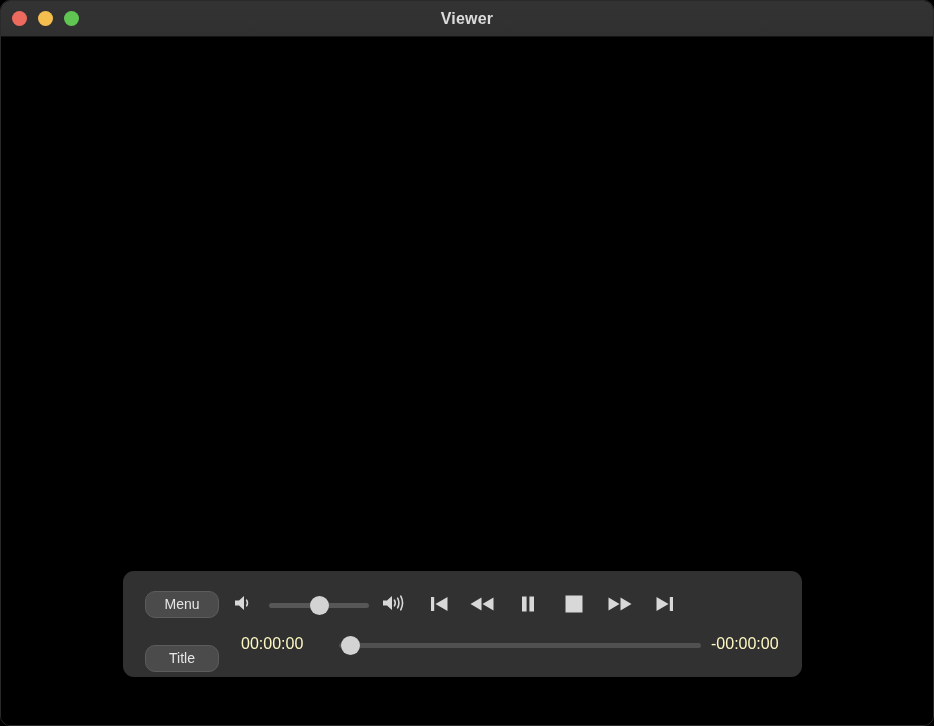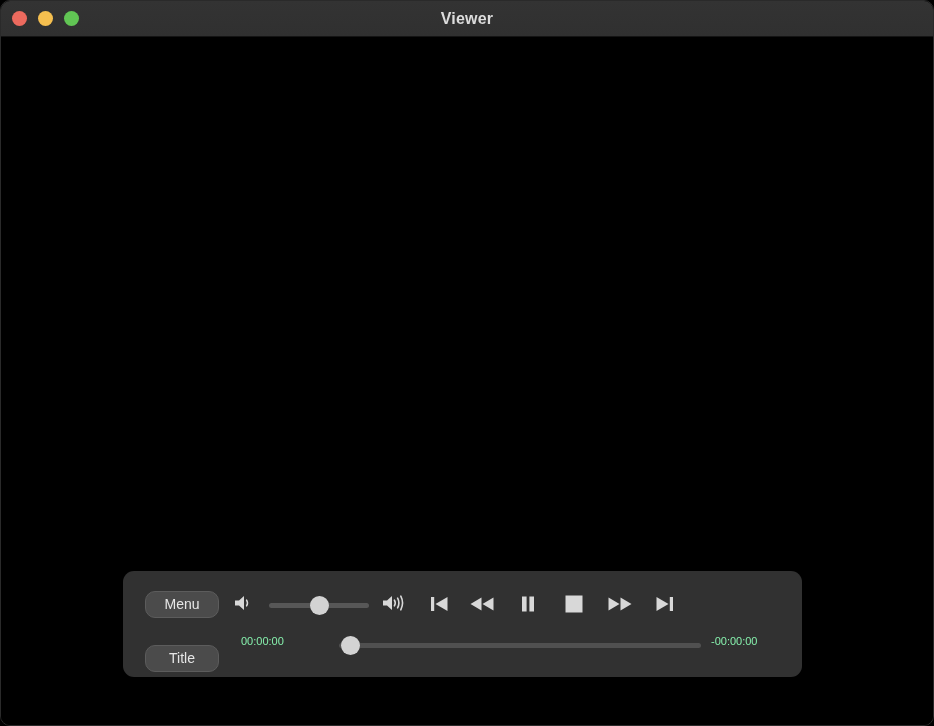--- a/index.html
+++ b/index.html
@@ -170,22 +170,22 @@
   #btn-rew   { left: 345px; }
   #btn-pause { left: 391px; }
   #btn-stop  { left: 437px; }
   #btn-ff    { left: 483px; }
   #btn-next  { left: 527px; }
 
   
   .timecode {
     position: absolute;
     top: 10px;
-    color: #86efac;
-    font-size: 11px;
+    color: #fef9c3;
+    font-size: 16px;
     font-family: "Liberation Sans", sans-serif;
     white-space: nowrap;
   }
   #time-elapsed  { left: 118px; }
   #time-remaining { left: 588px; }
 
   
   #progress-slider {
     position: absolute;
     left: 216px;

